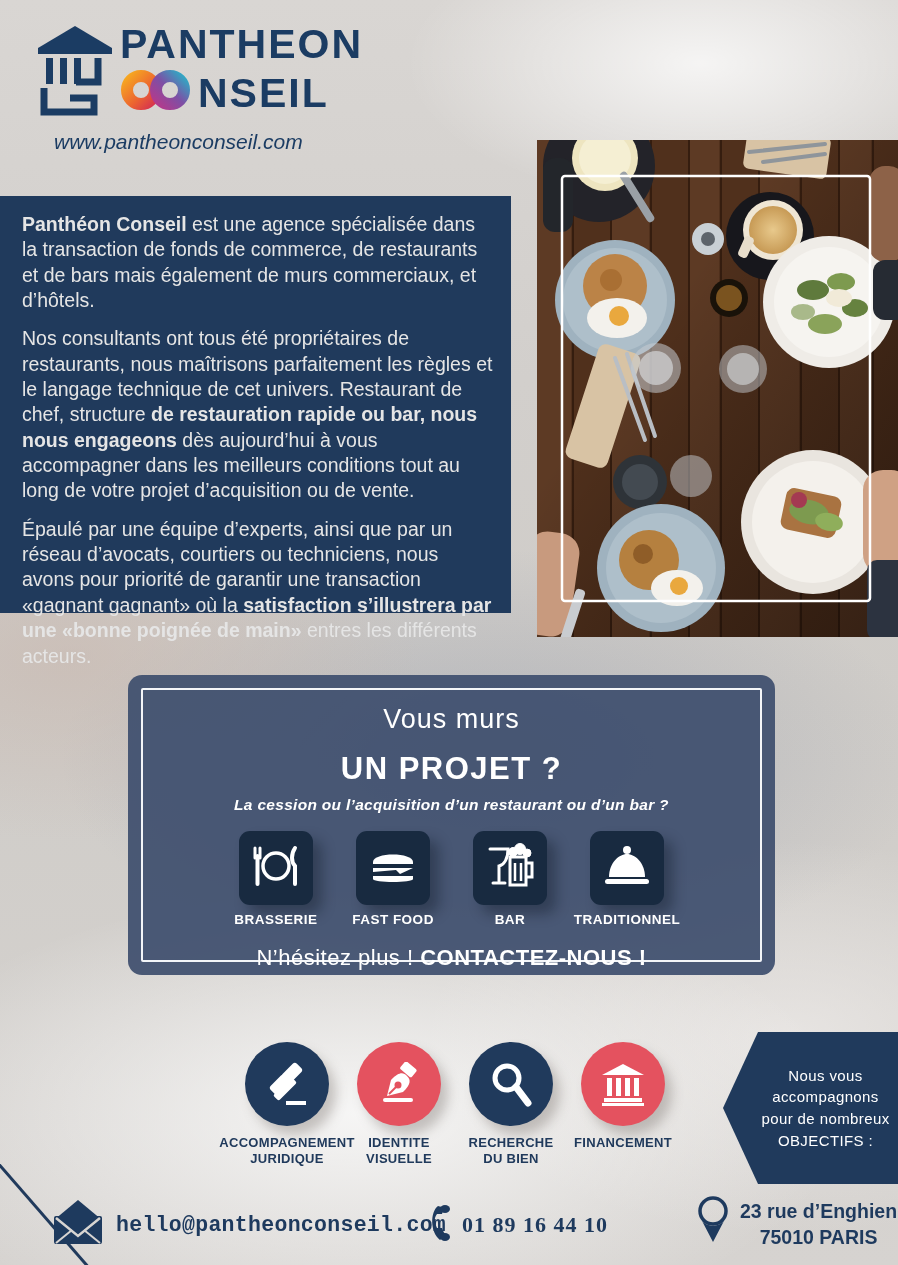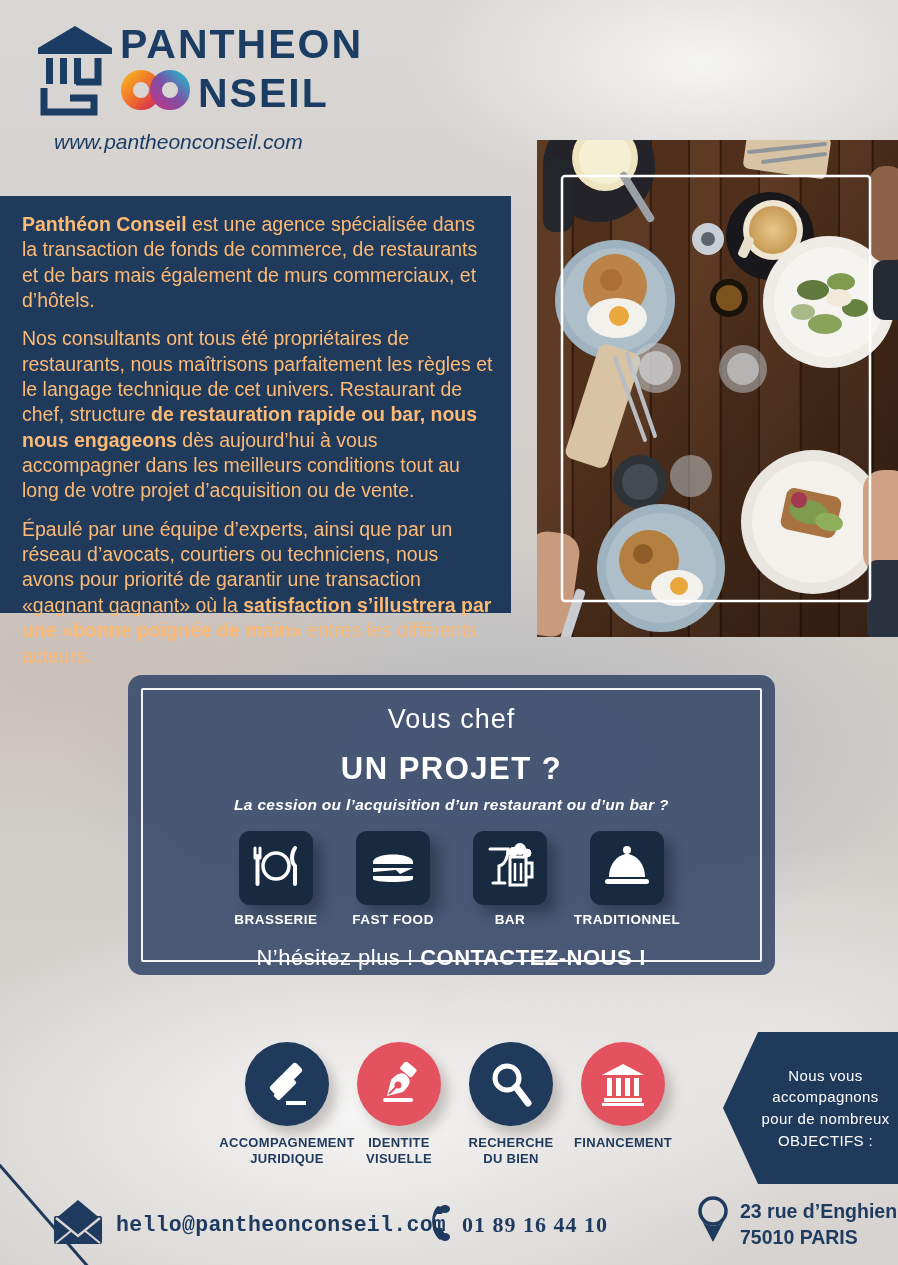--- a/index.html
+++ b/index.html
@@ -20,21 +20,21 @@
   .logo-wrap{ position:absolute; left:36px; top:24px; }
   .logo-row{ display:flex; align-items:flex-start; }
   .wordmark{ margin-left:6px; color:#1b3c63; font-weight:700; line-height:1; }
   .wordmark .l1{ font-size:41px; letter-spacing:2px; }
   .wordmark .l2{ display:flex; align-items:center; margin-top:4px; font-size:41px; letter-spacing:2px; }
   .website{ margin-top:10px; margin-left:18px; color:#1b3c63; font-style:italic; font-size:21px; }
 
   
   .about{
     position:absolute; left:0; top:196px; width:511px; height:417px;
-    background:#203a5c; color:#fdba74; padding:16px 18px 14px 22px;
+    background:#203a5c; color:#e5e5e5; padding:16px 18px 14px 22px;
   }
   .about p{ font-size:19.5px; line-height:1.3; margin-bottom:13px; font-weight:400; }
   .about b{ font-weight:700; }
 
   
   .photo{ position:absolute; left:537px; top:140px; width:361px; height:497px; overflow:hidden; }
   .photo svg{ display:block; }
 
   
   .project{
@@ -83,21 +83,21 @@
   .footer-diagonal{
     position:absolute; left:-28px; top:1218px; width:150px; height:3px;
     background:#203a5c; transform:rotate(49deg);
   }
   .f-group{ position:absolute; display:flex; align-items:center; color:#1e3a5e; }
   .f-email{ left:52px; top:1200px; }
   .f-email .txt{ margin-left:12px; font-size:21.5px; font-weight:700; letter-spacing:.3px; cursor:pointer;font-family:Liberation Mono, monospace; }
   .f-phone{ left:428px; top:1204px;font-family:Liberation Serif, serif; }
   .f-phone .txt{ margin-left:8px; font-size:22px; font-weight:700; letter-spacing:1px; cursor:pointer; }
   .f-addr{ left:696px; top:1196px; }
-  .f-addr .txt{ margin-left:10px; font-size:19.5px; font-weight:700; line-height:1.35; text-align:left; }
+  .f-addr .txt{ margin-left:10px; font-size:19.5px; font-weight:700; line-height:1.35; text-align:center; }
 </style>
 </head>
 <body>
 
 <div class="page">
 
   <div class="logo-wrap">
     <div class="logo-row">
       <span>
         <svg width="78" height="92" viewBox="0 0 78 92">
@@ -255,21 +255,21 @@
       <rect x="330" y="420" width="44" height="80" rx="10" fill="#2c3340"></rect>
 
       <rect x="30" y="448" width="10" height="60" rx="4" fill="#c9ccd0" transform="rotate(18 35 478)"></rect>
 
       <rect x="25" y="36" width="308" height="425" rx="3" fill="none" stroke="#ffffff" stroke-width="2.5"></rect>
     </svg>
   </div>
 
   <div class="project">
     <div class="inner">
-      <div class="pj-t1">Vous chef</div>
+      <div class="pj-t1">Vous murs</div>
       <div class="pj-t2">UN PROJET ?</div>
       <div class="pj-sub">La cession ou l’acquisition d’un restaurant ou d’un bar ?</div>
 
       <div class="cats">
         <div class="cat">
           <div class="tile">
             <span>
               <svg width="52" height="44" viewBox="0 0 52 44" fill="#fff" stroke="#fff">
                 <g stroke-width="3" stroke-linecap="round">
                   <line x1="5" y1="4" x2="5" y2="14"></line>

